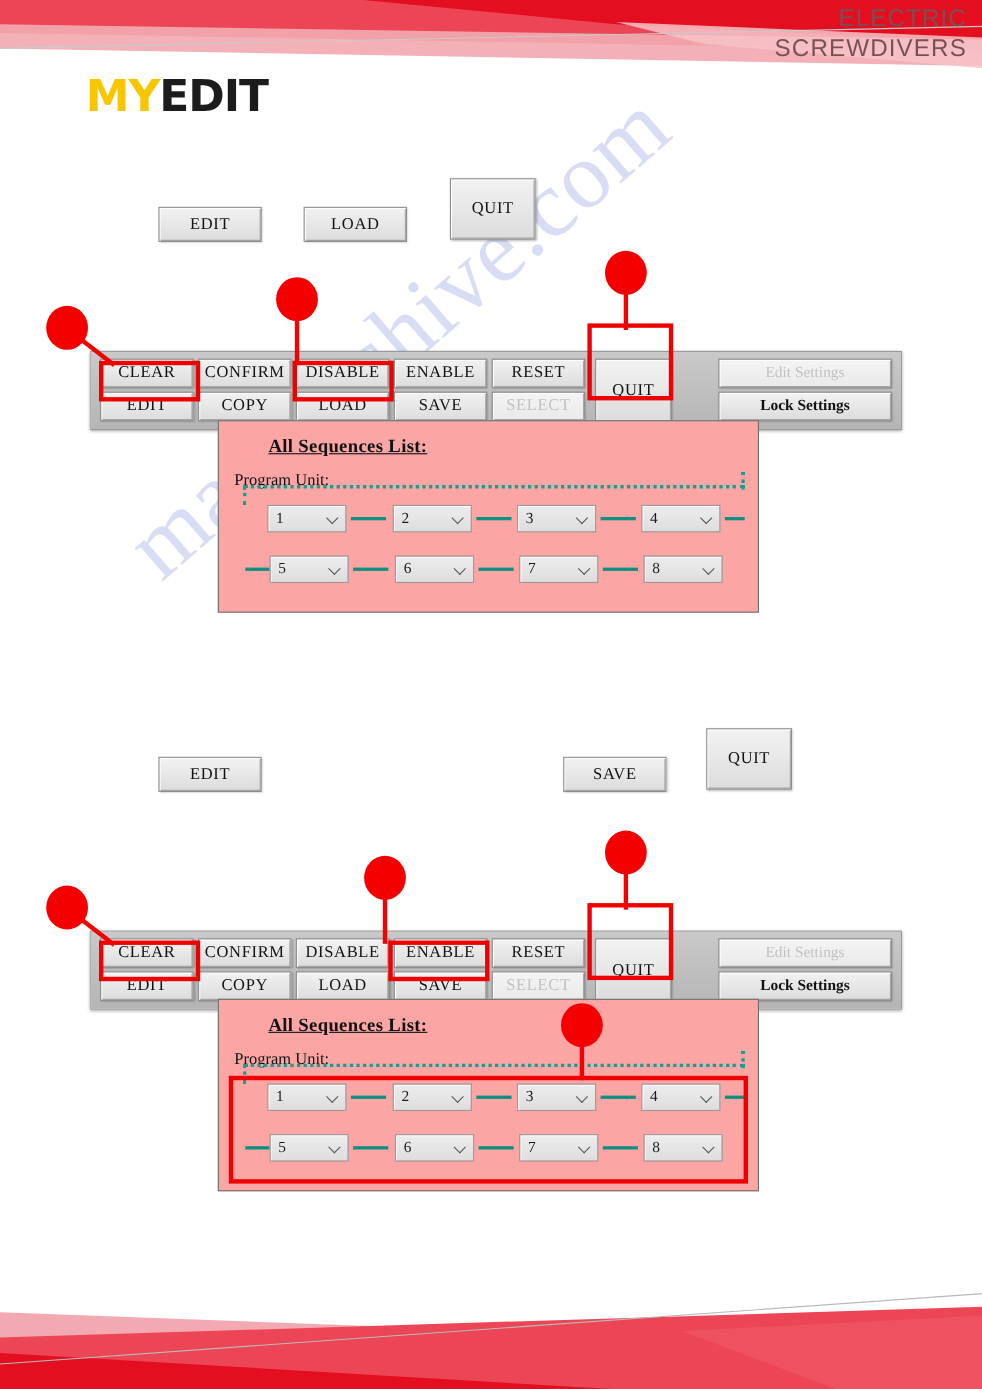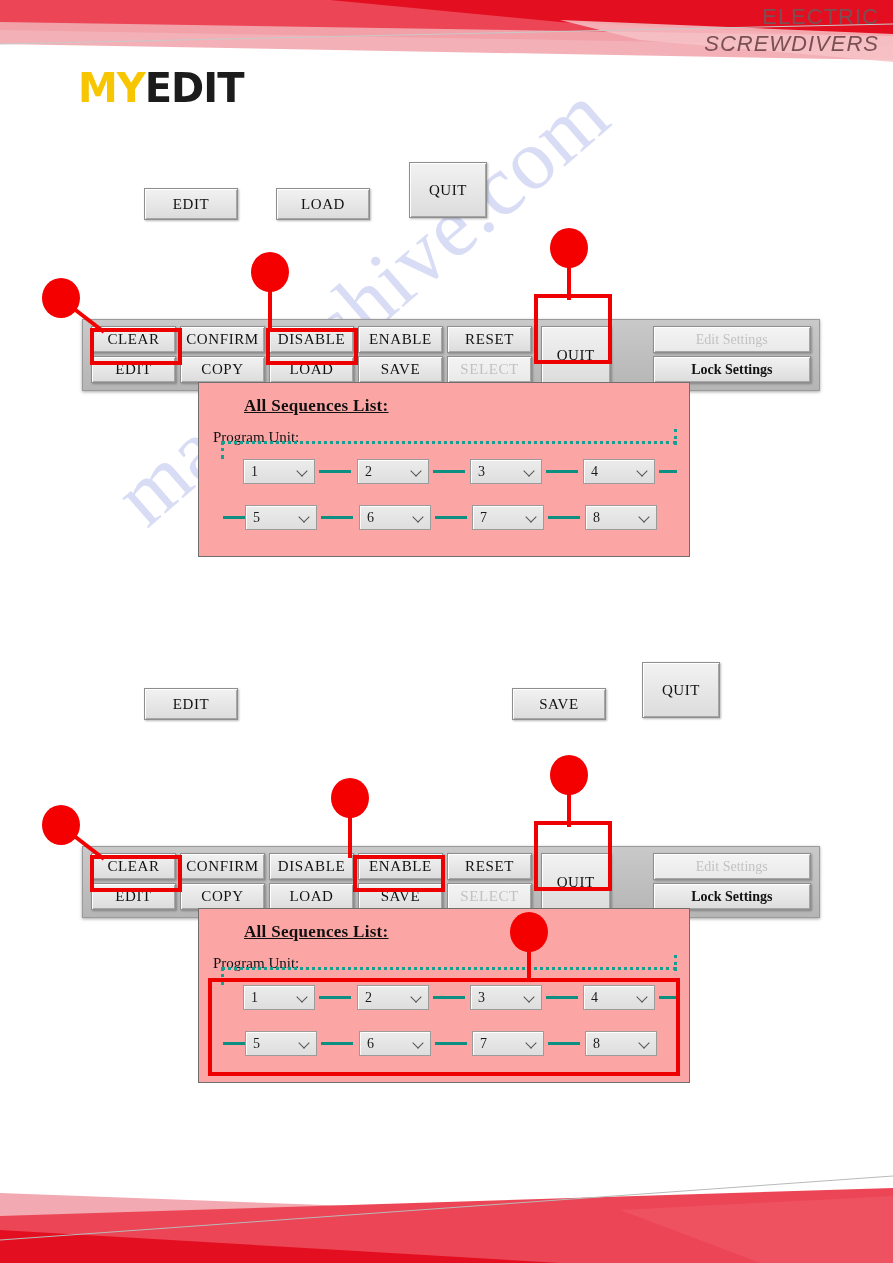--- a/index.html
+++ b/index.html
@@ -23,21 +23,21 @@
   .band-top svg, .band-bottom svg { display: block; }
 
   .header-caption {
     position: absolute; right: 14px; top: 4px;
     z-index: 3; text-align: right;
     font-family: "Liberation Sans", sans-serif;
     font-size: 22px; letter-spacing: 1px;
     color: #7a5055; line-height: 1.22;
     font-weight: 400;
   }
-  .header-caption .l2 { display: block; font-style: italic; }
+  .header-caption .l2 { display: block; }
 
   
   .logo {
     position: absolute; left: 78px; top: 68px; z-index: 4;
     font-family: "DejaVu Sans", sans-serif;
     font-weight: bold; font-size: 40px; letter-spacing: -1px;
     line-height: 1;
   }
   .logo .my { color: #f7c600; }
   .logo .torq { color: #1c1c1c; }

